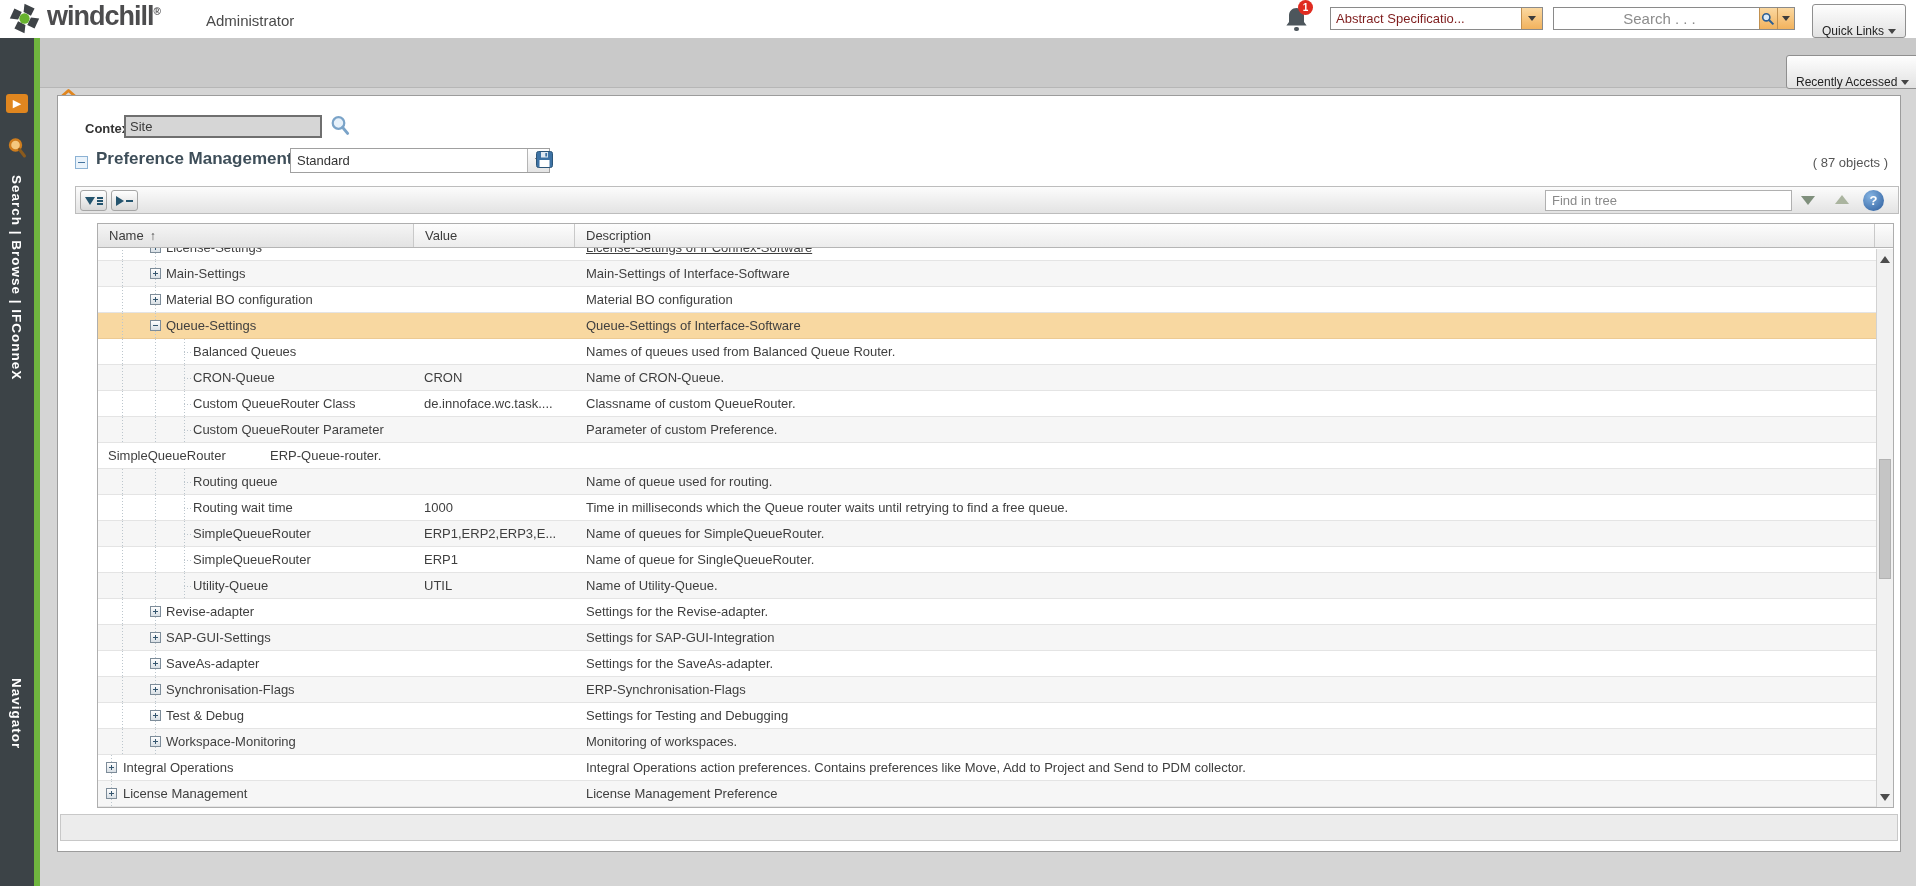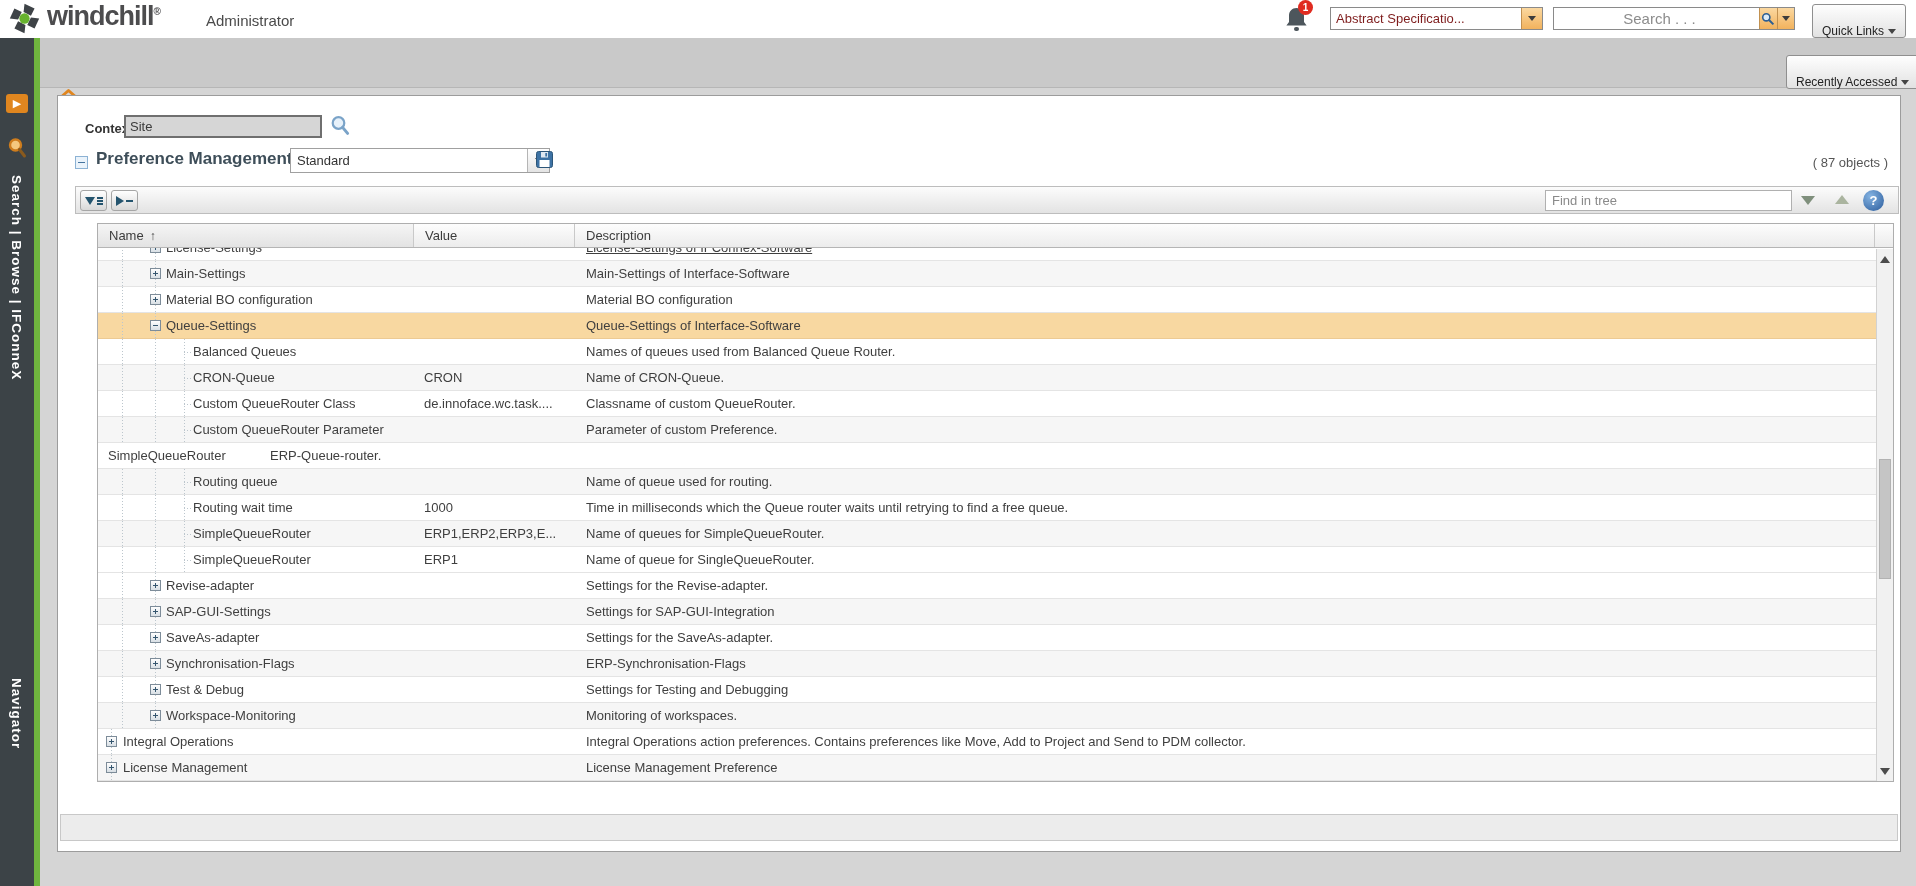--- a/index.html
+++ b/index.html
@@ -384,20 +384,29 @@
   </div>
         <div class="row lvl3">
     <div class="c-name">
 
       <span class="nm">SimpleQueueRouter</span>
     </div>
     <div class="c-val">ERP1</div>
     <div class="c-desc">Name of queue for SingleQueueRouter.</div>
     <div class="c-fill"></div>
   </div>
+        <div class="row lvl3 alt">
+    <div class="c-name">
+
+      <span class="nm">Utility-Queue</span>
+    </div>
+    <div class="c-val">UTIL</div>
+    <div class="c-desc">Name of Utility-Queue.</div>
+    <div class="c-fill"></div>
+  </div>
         <div class="row lvl2">
     <div class="c-name">
       <span class="node node-plus"></span>
       <span class="nm">Revise-adapter</span>
     </div>
     <div class="c-val"></div>
     <div class="c-desc">Settings for the Revise-adapter.</div>
     <div class="c-fill"></div>
   </div>
         <div class="row lvl2 alt">

